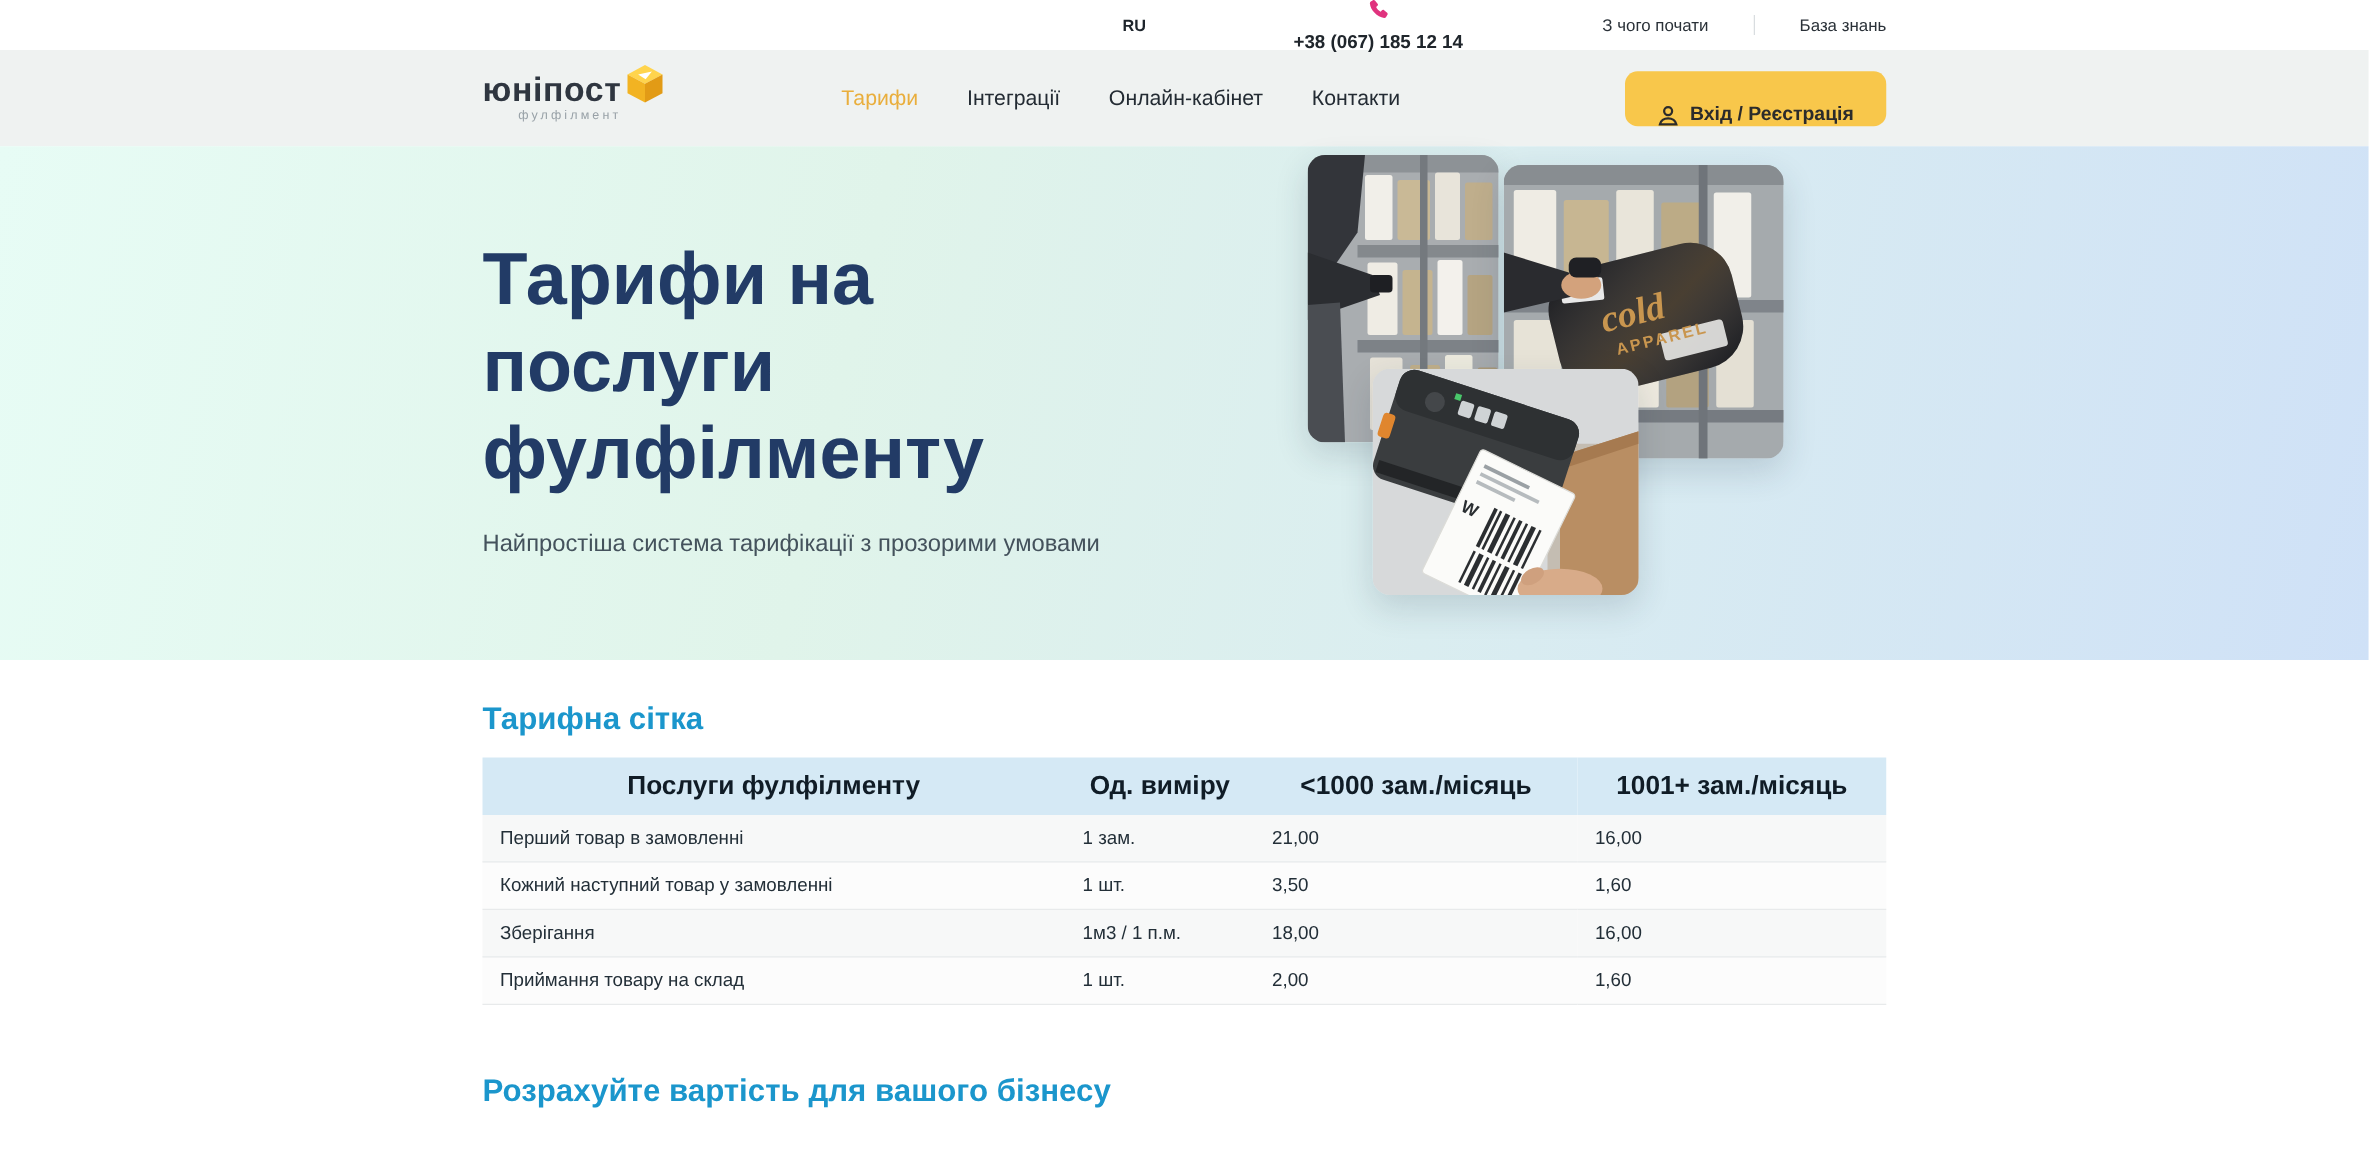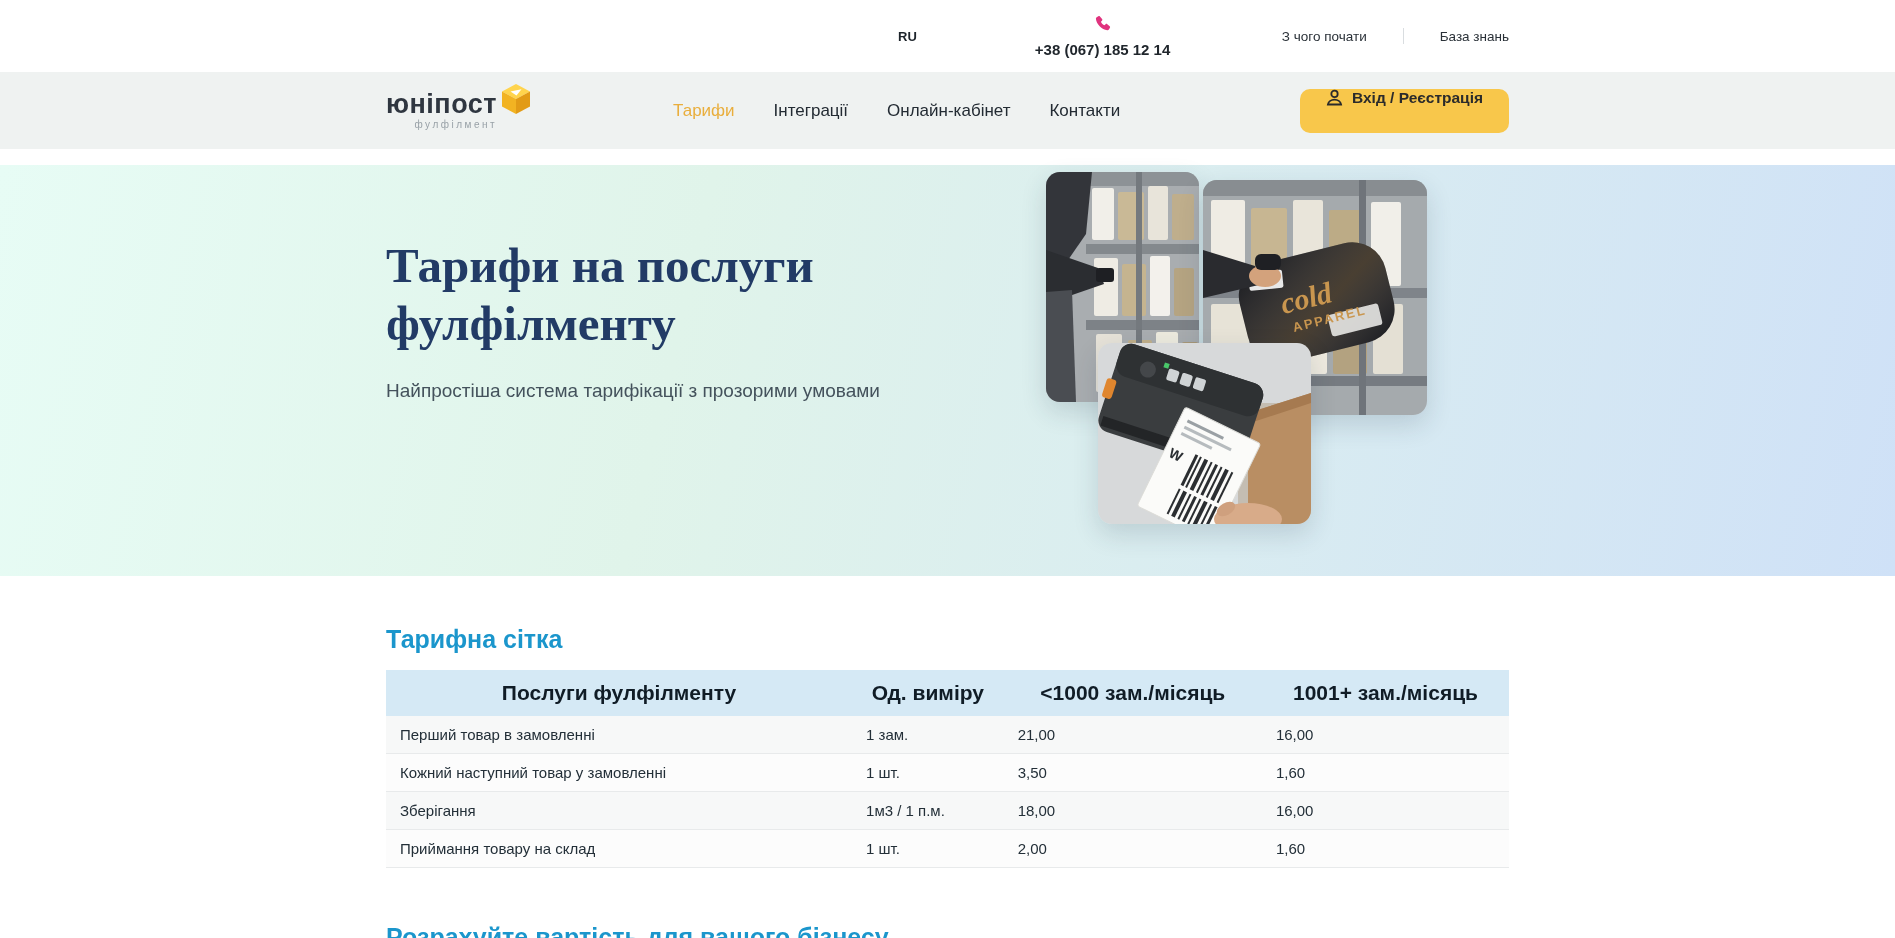--- a/index.html
+++ b/index.html
@@ -1,18 +1,18 @@
 <!DOCTYPE html>
 <html lang="uk"><head>
 <meta charset="utf-8">
 <style>
   * { margin:0; padding:0; box-sizing:border-box; }
   html,body { width:1895px; height:938px; overflow:hidden; background:#fff;
               font-family:"Liberation Sans","DejaVu Sans",sans-serif; }
-  .container { width:1123px; margin:16px auto; position:relative; }
+  .container { width:1123px; margin:0 auto; position:relative; }
 
   
   .topbar { height:40px; background:#ffffff; }
   .topbar .container { display:flex; align-items:center; height:100%; }
   .lang { margin-left:512px; font-size:13px; font-weight:bold; color:#1d242b; cursor:pointer; }
   .phone { margin-left:118px; display:flex; align-items:center; gap:9px;
            font-size:15px; font-weight:bold; color:#20262c; text-decoration:none;flex-direction:column; }
   .topbar-links { margin-left:auto; display:flex; align-items:center; gap:36px; }
   .topbar-link { font-size:13.5px; color:#2a3138; text-decoration:none; cursor:pointer; }
   .tb-divider { width:1px; height:16px; background:#d9dde0; }
@@ -21,31 +21,31 @@
   .header { height:77px; background:#eff2f1; }
   .header .container { display:flex; align-items:center; height:100%; }
   .brand { display:flex; align-items:flex-start; cursor:pointer;text-align:right; }
   .brand-text { display:flex; flex-direction:column; }
   .brand-name { font-size:27px; font-weight:800; color:#2f3640; letter-spacing:.5px; line-height:1; }
   .brand-sub { font-size:10px; color:#98a1a7; letter-spacing:2.5px; margin-top:1px; }
   .brand-cube { margin-left:4px; margin-top:-8px; }
   .nav { display:flex; gap:39px; margin-left:142px; }
   .nav-item { font-size:17px; color:#232b33; text-decoration:none; cursor:pointer; }
   .nav-item.active { color:#e9ae3c; }
-  .auth-btn { margin-left:auto; display:flex; align-items:flex-start; gap:9px;
+  .auth-btn { margin-left:auto; display:flex; align-items:flex-end; gap:9px;
               background:#f8c74b; border:none; border-radius:10px; height:44px; padding:0 26px;
               font-size:15.5px; font-weight:bold; color:#2b2b2b; cursor:pointer;
               font-family:"Liberation Sans","DejaVu Sans",sans-serif; }
 
   
   .hero { height:411px; position:relative;
           background:linear-gradient(103deg,#e7fcf5 0%,#e0f4ea 36%,#d9ecf1 66%,#cfe1f7 100%); }
   .hero .container { height:100%; }
   .hero-copy { position:absolute; left:0; top:72px; width:540px; }
-  .hero-title { font-size:49px; font-weight:bold; color:#223b66; line-height:1.18;font-family:Liberation Serif, serif; }
+  .hero-title { font-size:59px; font-weight:bold; color:#223b66; line-height:1.18; }
   .hero-sub { margin-top:27px; font-size:19px; color:#44525c; }
 
   .collage { position:absolute; left:650px; top:0; width:473px; height:411px; }
   .photo { position:absolute; border-radius:14px; overflow:hidden;
            box-shadow:0 10px 26px rgba(30,50,70,.16); }
   .photo svg { display:block; }
   .photo-a { left:10px; top:7px;  width:153px; height:230px; z-index:1; }
   .photo-b { left:167px; top:15px; width:224px; height:235px; z-index:2; }
   .photo-c { left:62px; top:178px; width:213px; height:181px; z-index:3; }
 

